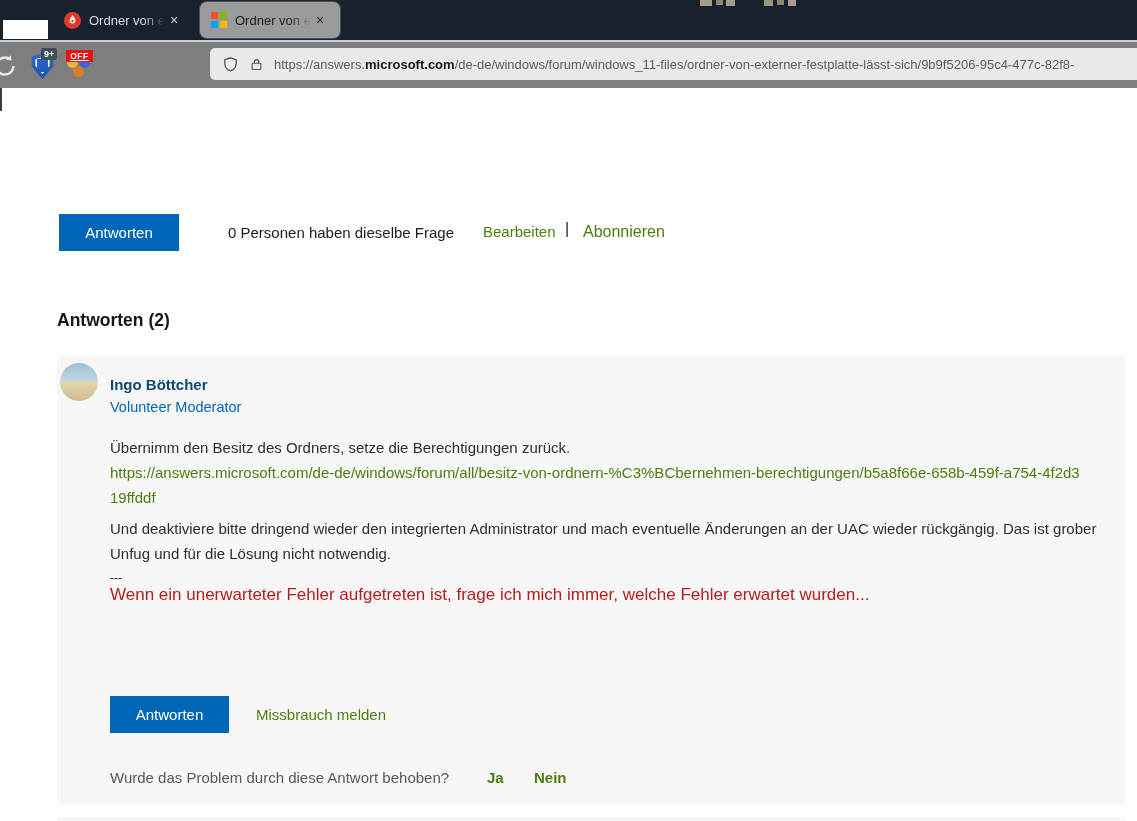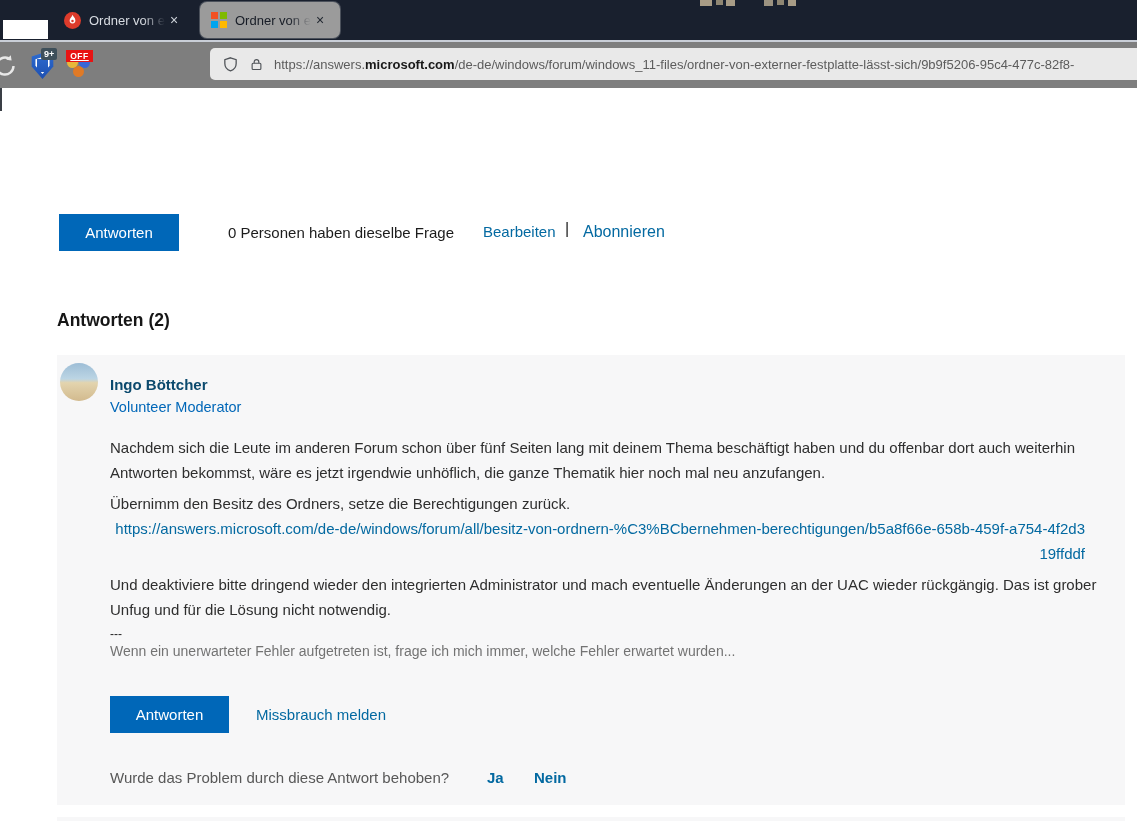--- a/index.html
+++ b/index.html
@@ -83,42 +83,42 @@
   #content { position: absolute; left: 0; top: 88px; width: 1137px; height: 815px; background: #ffffff; }
   .edge-sliver { position: absolute; left: 0; top: 0; width: 2px; height: 23px; background: #3a3f46; }
 
   .btn-primary {
     position: absolute; background: #0067b8; color: #ffffff; border: none;
     font-size: 15px; font-family: inherit; display: flex; align-items: center; justify-content: center;
     cursor: pointer;
   }
   #reply-top { left: 59px; top: 126px; width: 120px; height: 37px; }
   .same-question { position: absolute; left: 228px; top: 136px; font-size: 15px; color: #1c1c1c; }
-  .link { color: #0369a1; text-decoration: none; cursor: pointer; text-align: right; }
+  .link { color: #4d7c0f; text-decoration: none; cursor: pointer; }
   #edit-link { position: absolute; left: 483px; top: 135px; font-size: 15px; }
   .cta-divider { position: absolute; left: 565px; top: 132px; font-size: 16px; color: #222222; }
   #subscribe-link { position: absolute; left: 583px; top: 135px; font-size: 16px; }
 
   .answers-heading { position: absolute; left: 57px; top: 222px; font-size: 17.5px; font-weight: 700; color: #161616; }
 
   .card { position: absolute; left: 57px; top: 267px; width: 1068px; height: 450px; background: #f7f7f8; }
   .avatar {
     position: absolute; left: 3px; top: 8px; width: 38px; height: 38px; border-radius: 50%;
     background: linear-gradient(180deg, #9dbdd6 0%, #bcd5e4 42%, #e3d4ae 52%, #d2ba8e 100%);
     overflow: hidden; cursor: pointer;
   }
   .author { position: absolute; left: 53px; top: 21px; font-size: 15px; font-weight: 700; color: #0c4a6e; cursor: pointer; }
   .role { position: absolute; left: 53px; top: 44px; font-size: 14.5px; color: #0067b8; }
   .answer-date { position: absolute; right: 37px; top: 21px; font-size: 15px; color: #2b7cd3; }
 
   .answer-body { position: absolute; left: 53px; top: 80px; width: 1000px; color: #2e2e2e; font-size: 15px; line-height: 25px; }
   .answer-body p { margin: 0 0 6px 0; }
   .body-link { display: block; word-break: break-all; margin-bottom: 6px; width: 975px; }
   .sep-line { font-size: 12px; line-height: 16px; color: #222222; margin-bottom: 1px; }
-  .signature { font-size: 14px; line-height: 16px; color: #737373; }
+  .signature { font-size: 17px; line-height: 16px; color: #b91c1c; }
 
   #reply-answer { left: 53px; top: 341px; width: 119px; height: 37px; }
   #report-link { position: absolute; left: 199px; top: 351px; font-size: 15px; }
   .helpful-q { position: absolute; left: 53px; top: 414px; font-size: 15px; color: #585858; }
   .vote { position: absolute; top: 414px; font-size: 15px; font-weight: 700; }
   #vote-yes { left: 430px; }
   #vote-no { left: 477px; }
 
   .next-card-sliver { position: absolute; left: 57px; top: 729px; width: 1068px; height: 4px; background: #f7f7f8; }
 </style>
@@ -207,21 +207,20 @@
     <a class="link" id="subscribe-link">Abonnieren</a>
 
     <div class="answers-heading">Antworten (2)</div>
 
     <div class="card">
       <div class="avatar"></div>
       <a class="author">Ingo Böttcher</a>
       <div class="role">Volunteer Moderator</div>
 
       <div class="answer-body">
-        <p>Nachdem sich die Leute im anderen Forum schon über fünf Seiten lang mit deinem Thema beschäftigt haben und du offenbar dort auch weiterhin Antworten bekommst, wäre es jetzt irgendwie unhöflich, die ganze Thematik hier noch mal neu anzufangen.</p>
         <p style="margin-bottom:0">Übernimm den Besitz des Ordners, setze die Berechtigungen zurück.</p>
         <a class="link body-link">https://answers.microsoft.com/de-de/windows/forum/all/besitz-von-ordnern-%C3%BCbernehmen-berechtigungen/b5a8f66e-658b-459f-a754-4f2d319ffddf</a>
         <p style="margin-bottom:4px">Und deaktiviere bitte dringend wieder den integrierten Administrator und mach eventuelle Änderungen an der UAC wieder rückgängig. Das ist grober Unfug und für die Lösung nicht notwendig.</p>
         <div class="sep-line">---</div>
         <div class="signature">Wenn ein unerwarteter Fehler aufgetreten ist, frage ich mich immer, welche Fehler erwartet wurden...</div>
       </div>
 
       <button class="btn-primary" id="reply-answer">Antworten</button>
       <a class="link" id="report-link">Missbrauch melden</a>
 

